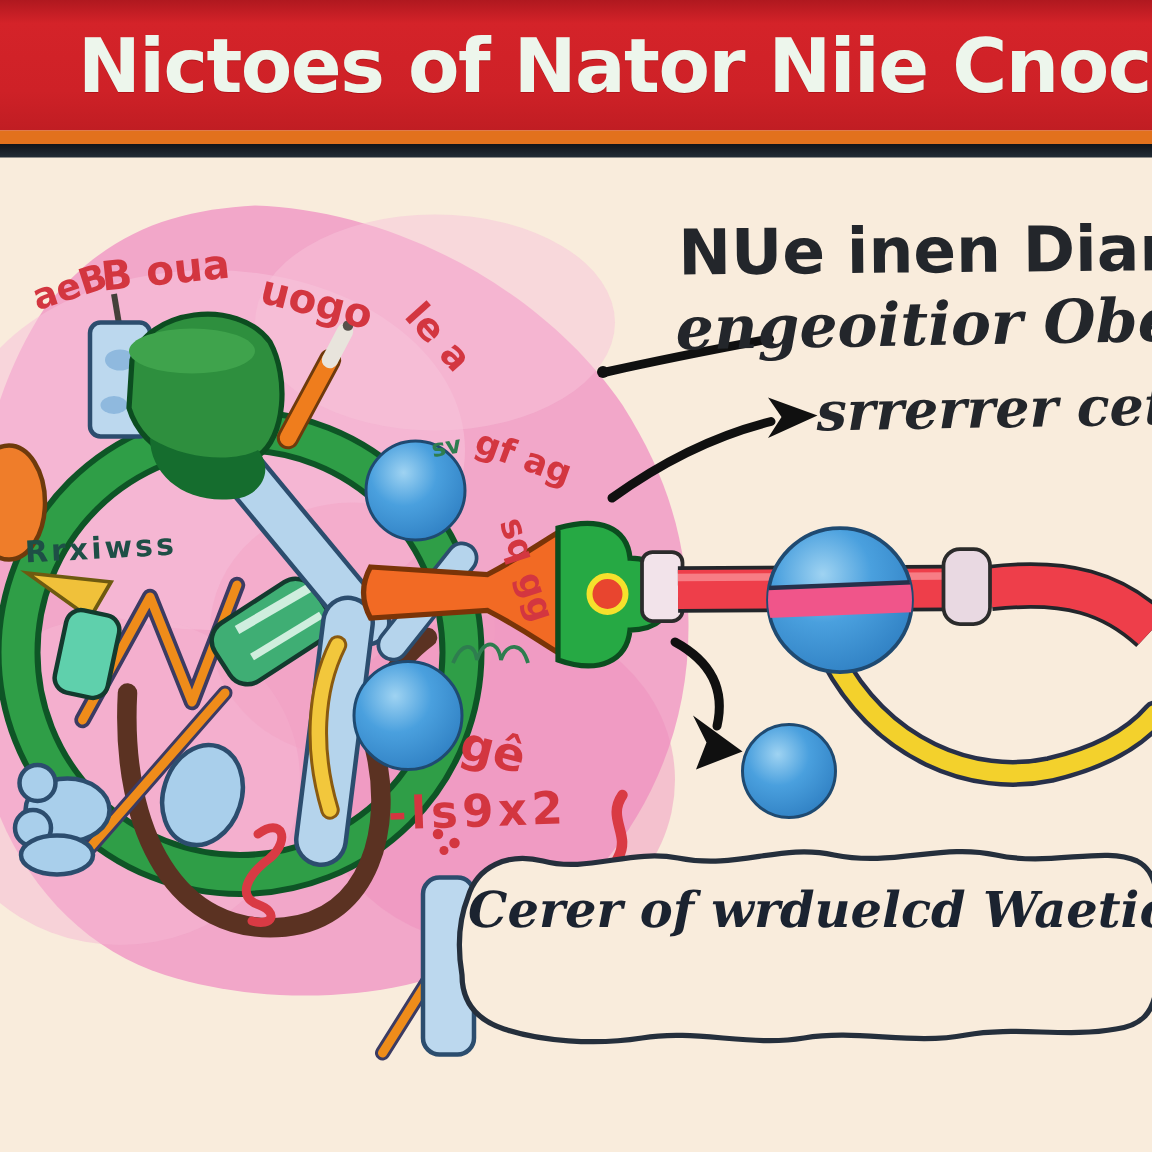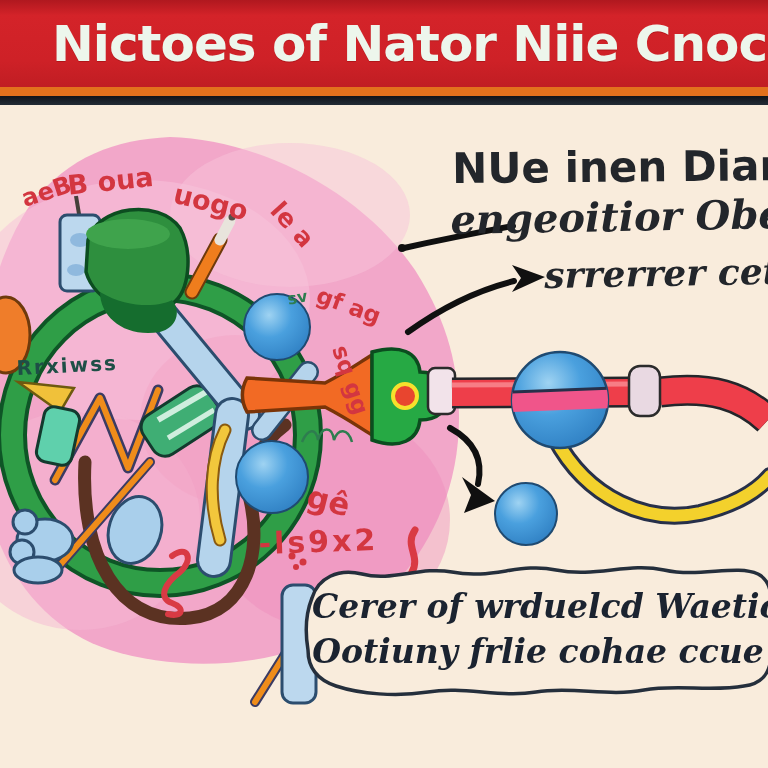--- a/index.html
+++ b/index.html
@@ -218,16 +218,15 @@
   <div class="freetext redtxt" style="left:258px;top:526px;font-size:30px;letter-spacing:3px;transform:rotate(-2deg)">-ls9x2</div>
 
   <div class="freetext tealtxt" style="left:16px;top:356px;font-size:20px;transform:rotate(-3deg)">Rrxiwss</div>
 
   <div class="freetext ann1" style="left:452px;top:144px;transform:rotate(-0.5deg)">NUe inen Diarree</div>
   <div class="freetext ann2" style="left:450px;top:196px;transform:rotate(-1deg)">engeoitior Obe</div>
   <div class="freetext ann3" style="left:544px;top:254px;transform:rotate(-1deg)">srrerrer cet</div>
 
   <div class="bubble-text">
     <div>Cerer of wrduelcd Waetione</div>
-    <div>Ootiuny frlie cohae ccue</div>
   </div>
 
 </div>
 
 </body></html>

